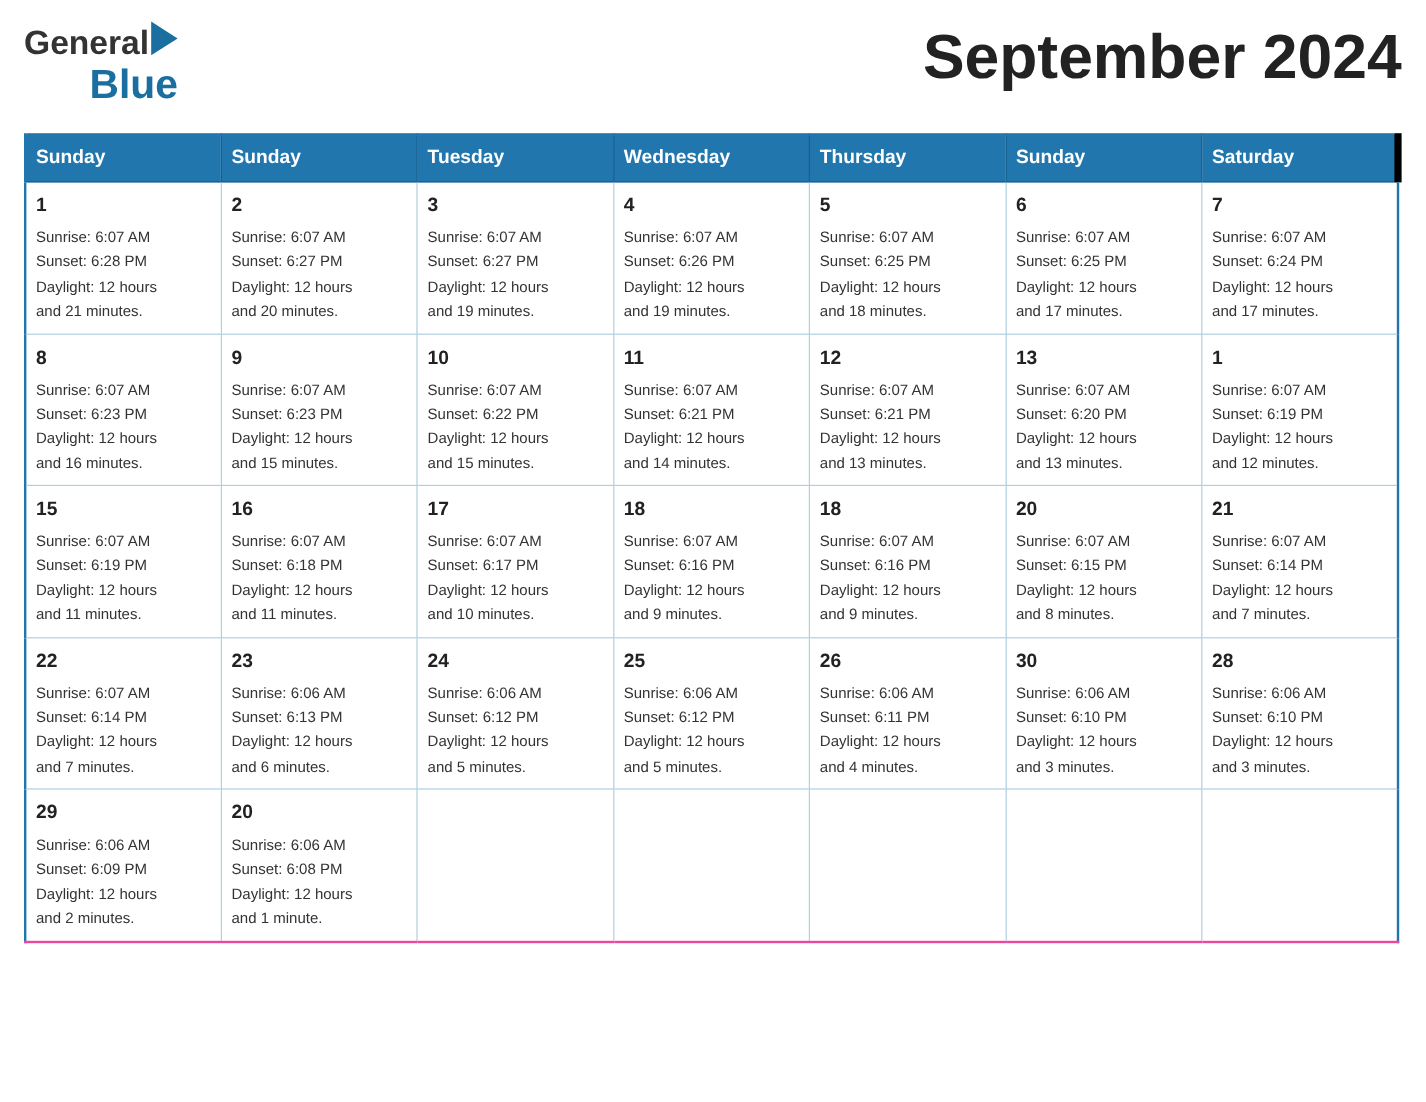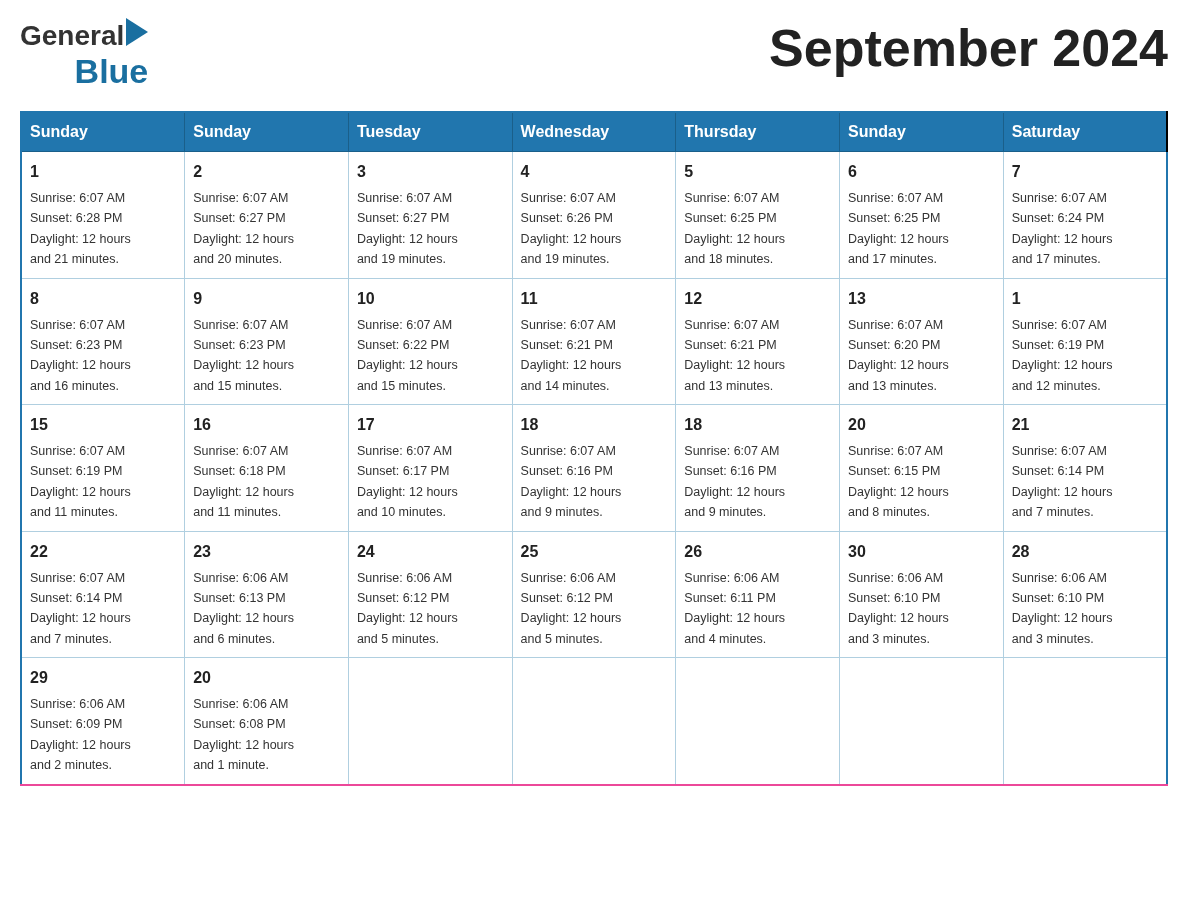--- a/index.html
+++ b/index.html
@@ -87,21 +87,21 @@
       color: #333;
       line-height: 1.55;
     }
     .calendar tr:last-child td {
       border-bottom: 2px solid #ec4899;
     }
     .calendar thead tr th:first-child {
       border-left: 2px solid #2176ae;
     }
     .calendar thead tr th:last-child {
-      border-right: 2px solid #000000;
+      border-right: 6px solid #000000;
     }
     .calendar tbody tr td:first-child {
       border-left: 2px solid #2176ae;
     }
     .calendar tbody tr td:last-child {
       border-right: 2px solid #2176ae;
     }
     .calendar thead {
       border-top: 2px solid #2176ae;
     }

